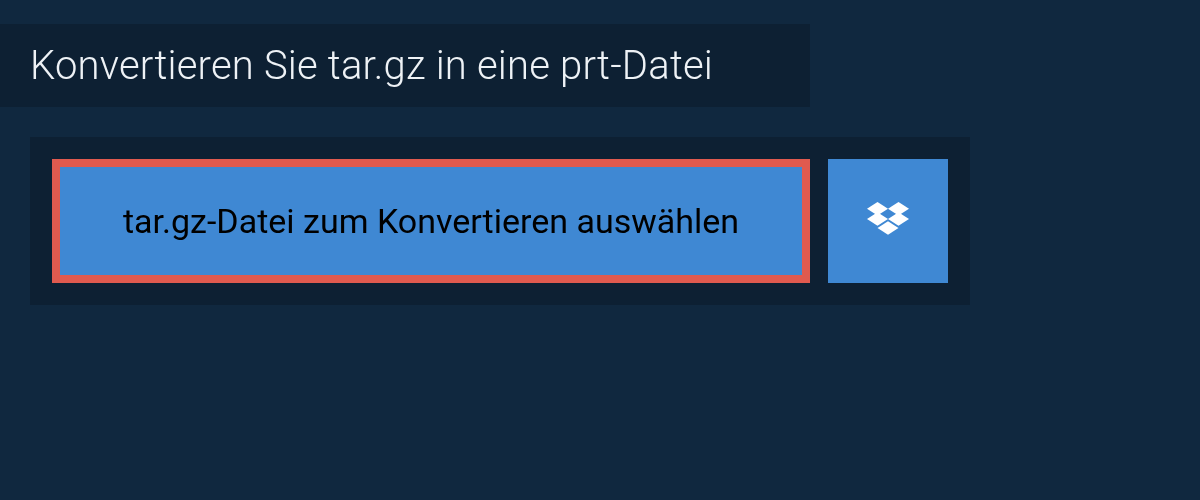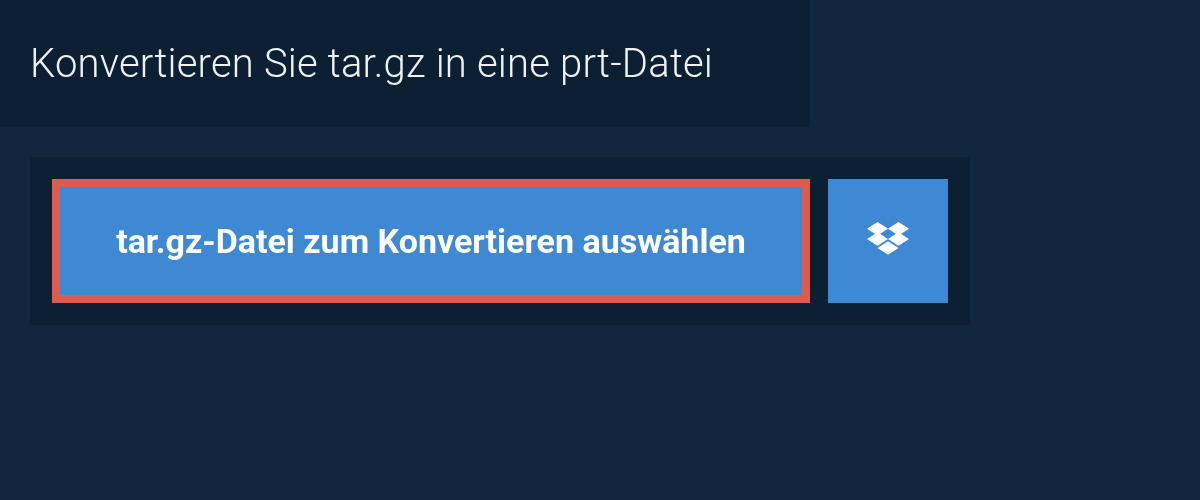--- a/index.html
+++ b/index.html
@@ -5,45 +5,46 @@
   * { box-sizing: border-box; margin: 0; padding: 0; }
   html, body { width: 1200px; height: 500px; }
   body {
     background: #10283f;
     font-family: -apple-system, BlinkMacSystemFont, "Segoe UI", Roboto, "Helvetica Neue", Arial, sans-serif;
     font-weight: 300;
     overflow: hidden;
   }
   .heading-wrap {
     background: #0d2033;
-    padding: 40px 30px;
+    padding: 18px 30px;
     width: 810px;
+    margin-top: 24px;
   }
   .heading {
     color: #eef2f6;
     font-size: 40px;
     font-weight: 300;
     letter-spacing: 0.2px;
   }
   .panel {
     margin: 30px 30px 0 30px;
     background: #0d2033;
     padding: 22px;
     width: 940px;
     display: flex;
     gap: 18px;
     align-items: stretch;
   }
   .select-btn {
     flex: 1 1 auto;
     background: #3f88d3;
     border: 8px solid #e05a4f;
-    color: #ffffff;
+    color: #000000;
     font-size: 34px;
-    font-weight: 700;
+    font-weight: 400;
     text-align: center;
     padding: 34px 37px;
     cursor: pointer;
     user-select: none;
   }
   .dropbox-btn {
     flex: 0 0 120px;
     background: #3f88d3;
     display: flex;
     align-items: center;

